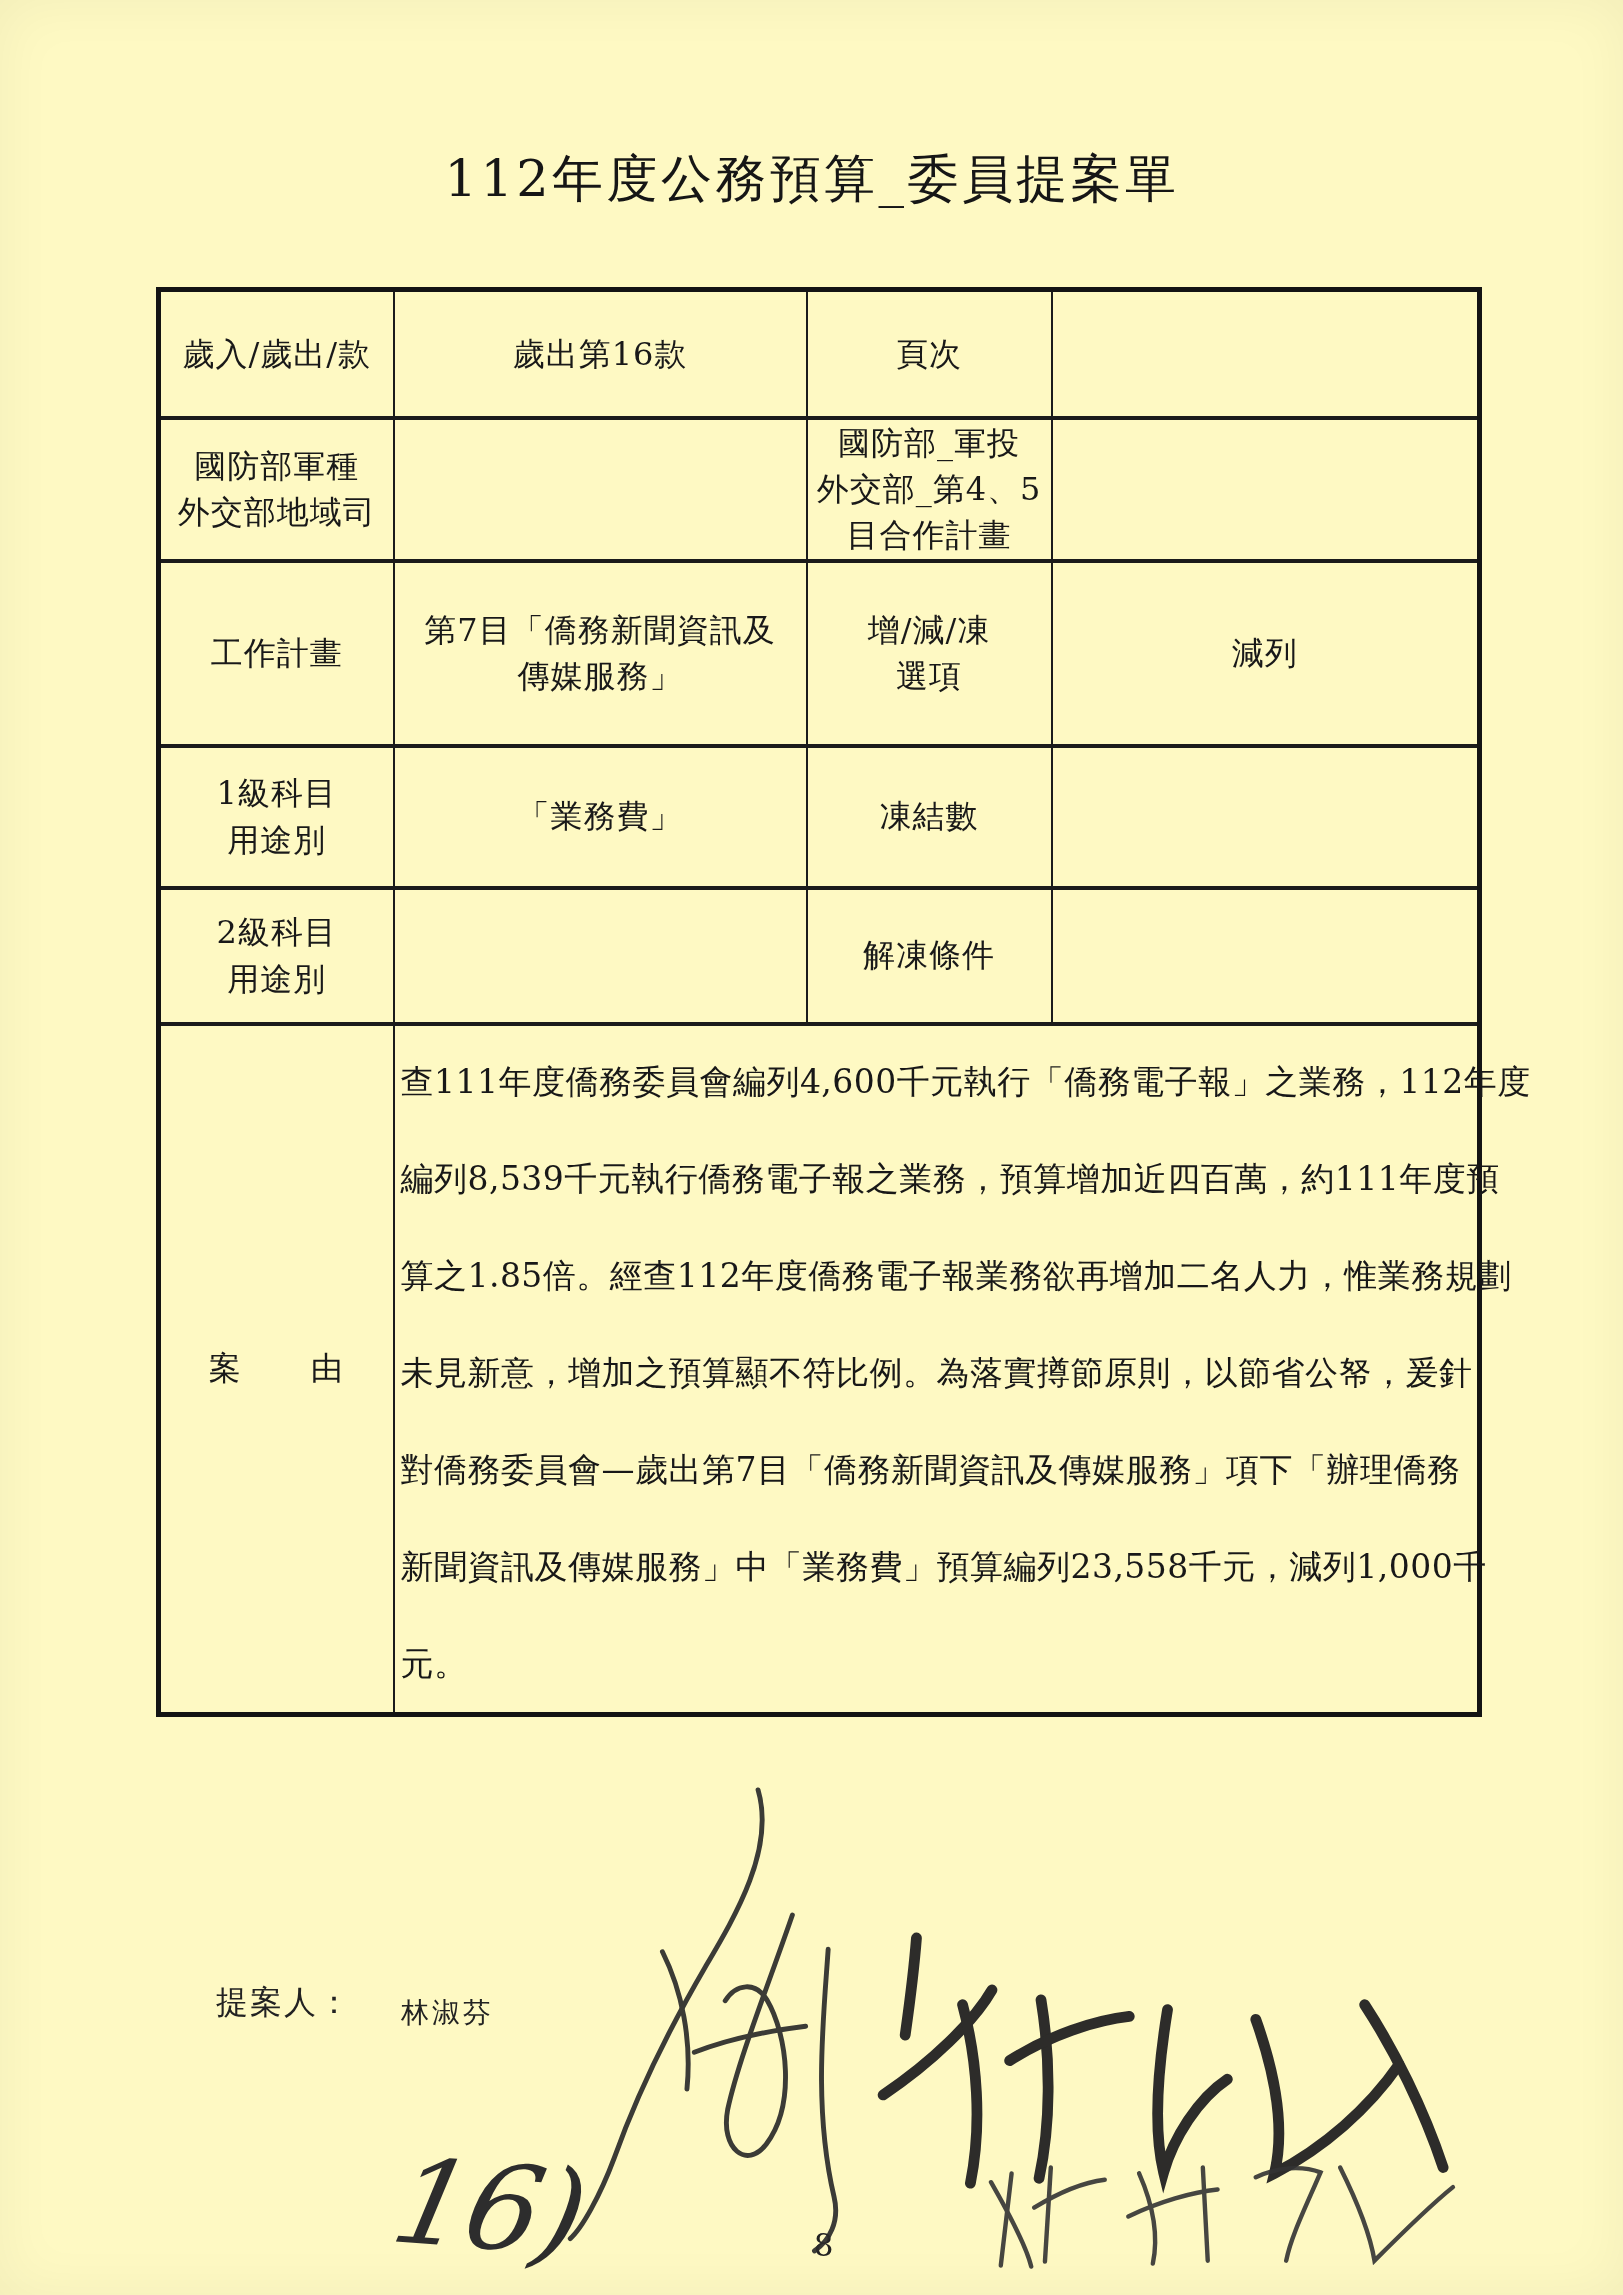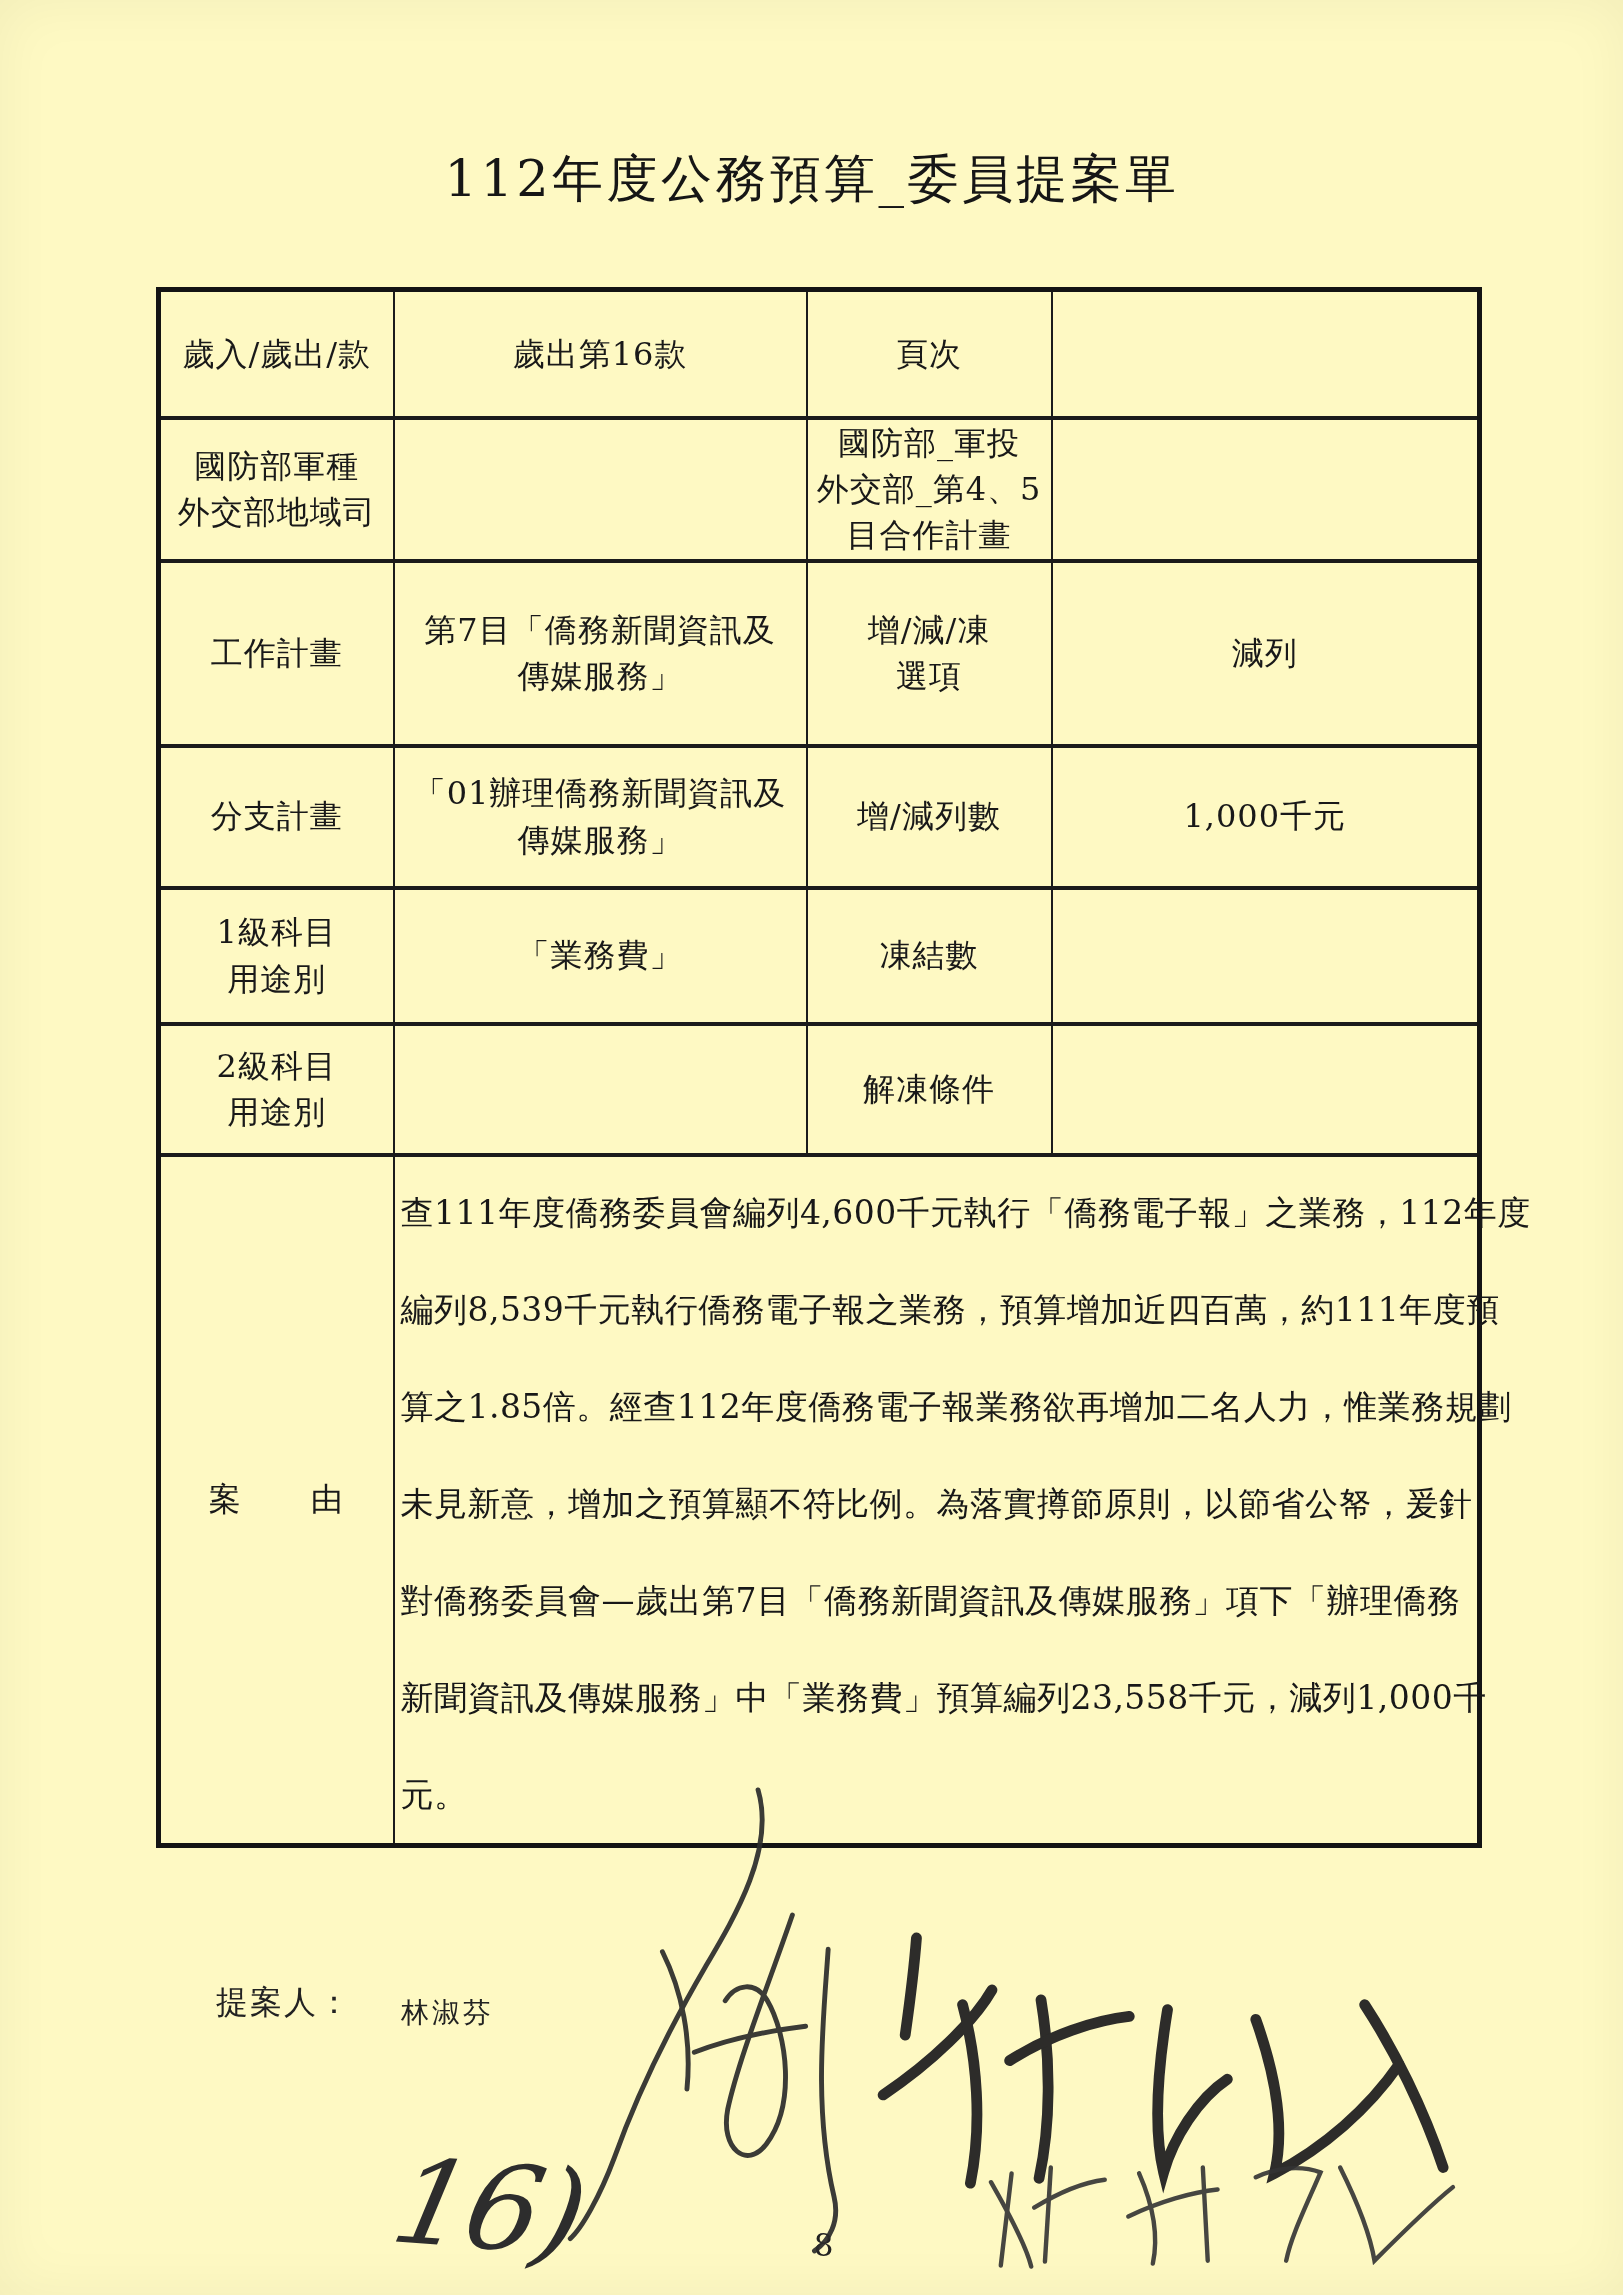--- a/index.html
+++ b/index.html
@@ -98,26 +98,20 @@
           <td class="val"></td>
         </tr>
         <tr>
           <td class="lbl">工作計畫</td>
           <td class="val">第7目「僑務新聞資訊及傳媒服務」</td>
           <td class="lbl">增/減/凍
 選項</td>
           <td class="val">減列</td>
         </tr>
         <tr>
-          <td class="lbl">分支計畫</td>
-          <td class="val">「01辦理僑務新聞資訊及傳媒服務」</td>
-          <td class="lbl">增/減列數</td>
-          <td class="val">1,000千元</td>
-        </tr>
-        <tr>
           <td class="lbl">1級科目
 用途別</td>
           <td class="val">「業務費」</td>
           <td class="lbl">凍結數</td>
           <td class="val"></td>
         </tr>
         <tr>
           <td class="lbl">2級科目
 用途別</td>
           <td class="val"></td>

